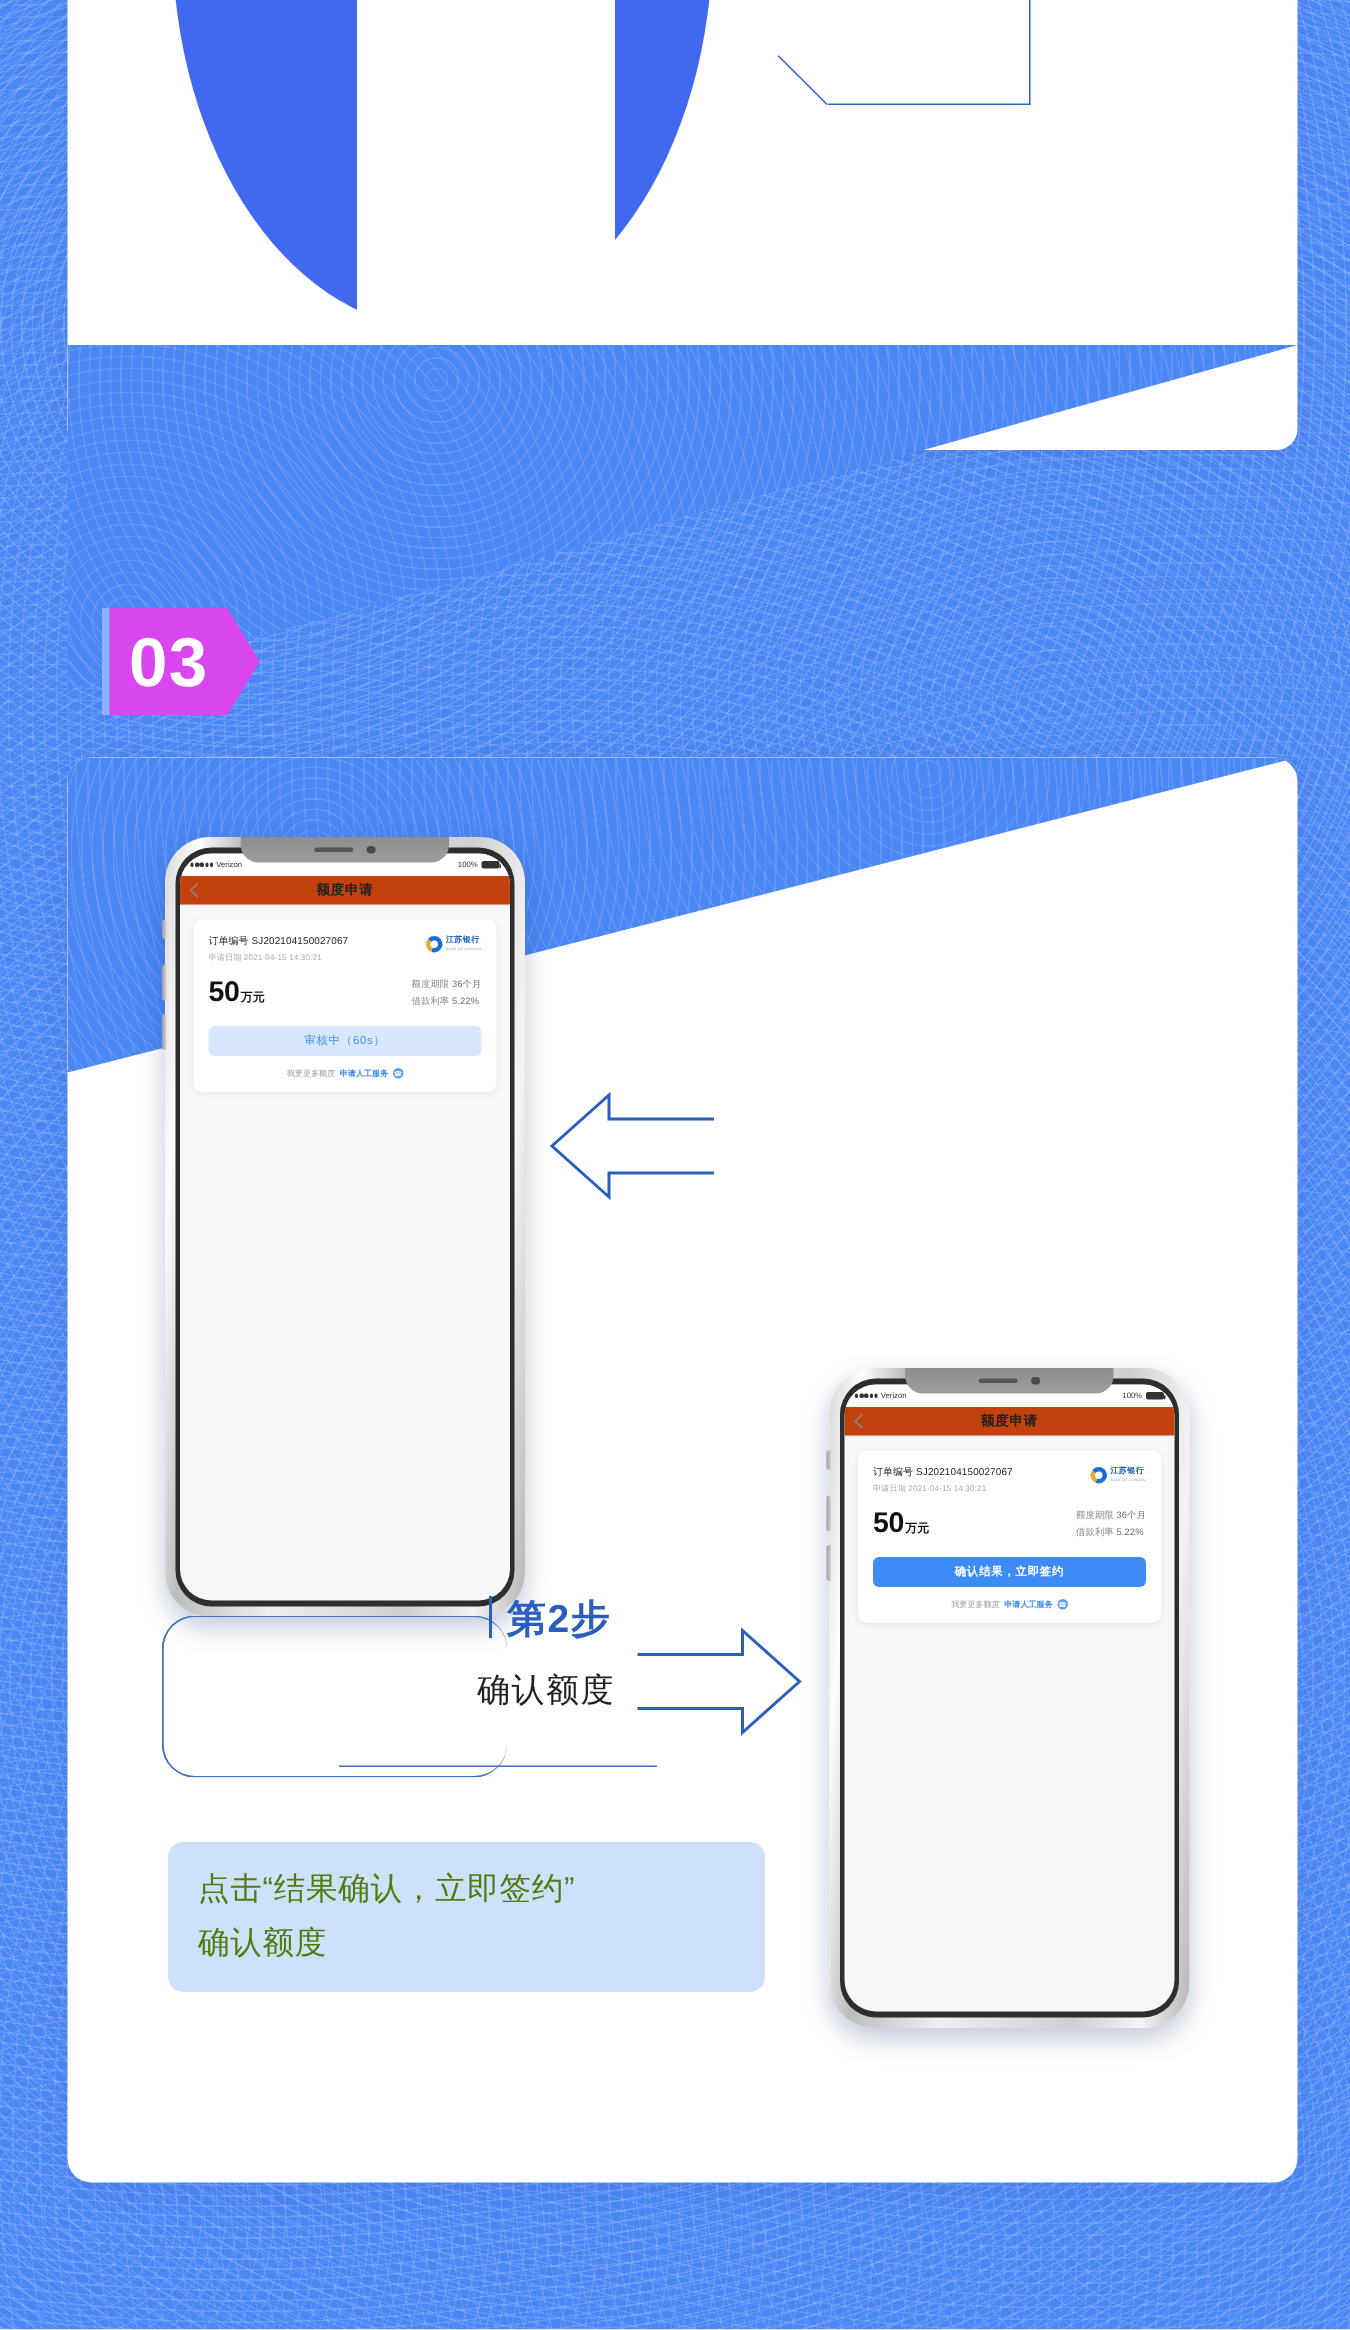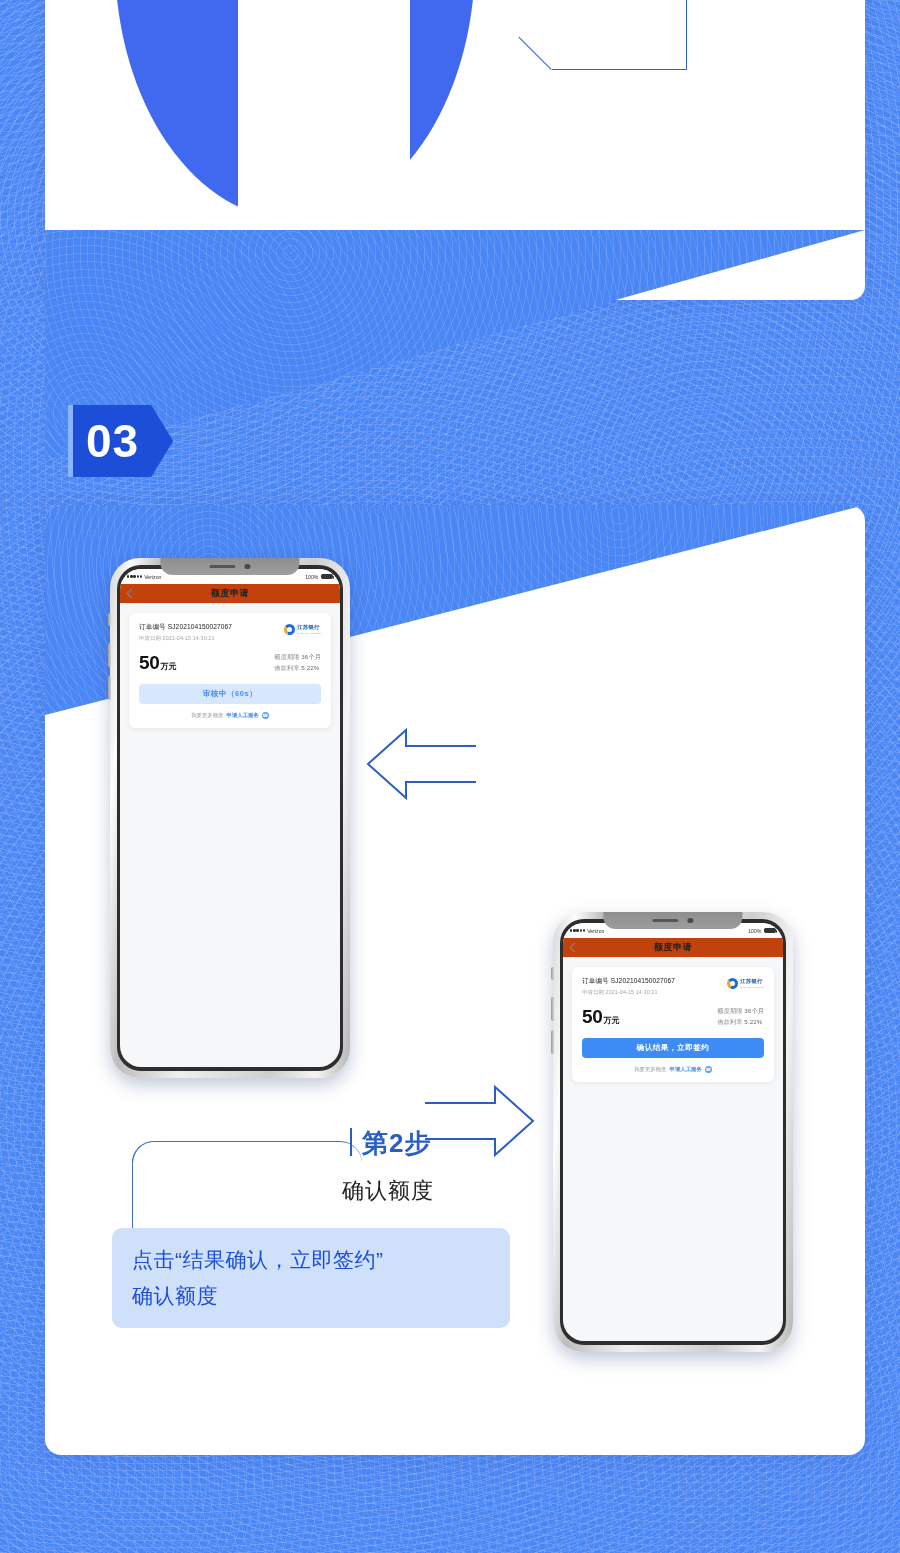--- a/index.html
+++ b/index.html
@@ -71,21 +71,21 @@
     position: absolute; inset: 0; opacity: .45;
     background-image:
       repeating-radial-gradient(circle at 30% 10%, rgba(255,255,255,.28) 0 1px, rgba(255,255,255,0) 1px 7px),
       repeating-radial-gradient(circle at 5% 80%, rgba(255,255,255,.25) 0 1px, rgba(255,255,255,0) 1px 8px);
   }
 
   
   .sec-badge {
     position: absolute; left: 68px; top: 405px;
     height: 72px; padding: 0 14px 0 18px;
-    background: #1d4ed8;
+    background: #d946ef;
     display: flex; align-items: center;
     clip-path: polygon(0 0, calc(100% - 22px) 0, 100% 50%, calc(100% - 22px) 100%, 0 100%);
     padding-right: 34px;
   }
   .sec-badge .bar {
     position: absolute; left: 0; top: 0; bottom: 0; width: 5px;
     background: #8ab4ff;
   }
   .sec-num {
     font-size: 46px; font-weight: 700; color: #fff;
@@ -212,32 +212,32 @@
     position: relative;
   }
   .logo .mark::after {
     content: ""; position: absolute; left: 3px; top: 3px;
     width: 5px; height: 5px; border-radius: 50%; background: #fff;
   }
   .logo .txt { display: flex; flex-direction: column; line-height: 1; }
   .logo .cn { font-size: 5.4px; color: #1a5fb4; font-weight: 700; letter-spacing: .2px; }
   .logo .en { font-size: 2.3px; color: #7ba0cc; letter-spacing: .2px; margin-top: 1px; }
 
-  .row-amount { display: flex; align-items: center; justify-content: space-between; margin-top: 9px; }
+  .row-amount { display: flex; align-items: flex-start; justify-content: space-between; margin-top: 9px; }
   .amount { display: flex; align-items: baseline; color: #111; }
   .amount .num { font-size: 19px; font-weight: 700; letter-spacing: -.3px; }
   .amount .unit { font-size: 8px; font-weight: 700; margin-left: 1px; }
   .meta { text-align: left; padding-bottom: 1px; }
   .meta div { font-size: 6.2px; color: #6b6b6b; line-height: 11px; letter-spacing: .1px; }
   .meta span.k { color: #8a8a8a; }
 
   .cta {
     margin-top: 10px; height: 20px; border-radius: 4px;
     display: flex; align-items: center; justify-content: center;
-    font-size: 7.6px; letter-spacing: .5px; font-weight: bold;
+    font-size: 7.6px; letter-spacing: .5px;
   }
   .cta.pending { background: #d7e7fd; color: #4a90f2; }
   .cta.confirm { background: #3d8bf5; color: #fff; font-weight: 700; }
 
   .row-foot {
     margin-top: 8px; display: flex; align-items: center; justify-content: center; gap: 3px;
     font-size: 5.4px; color: #9a9a9a;
   }
   .row-foot .lnk { color: #3d8bf5; font-weight: 700; }
   .row-foot .ic {
@@ -272,21 +272,21 @@
   .arrow svg { display: block; overflow: visible; }
 
   
   .notebox {
     position: absolute; left: 112px; top: 1228px;
     width: 398px; height: 100px;
     background: #cfe0fb; border-radius: 10px;
     padding: 14px 20px;
   }
   .notebox div {
-    font-size: 21px; color: #1d4ed8; line-height: 36px; letter-spacing: .5px;
+    font-size: 21px; color: #4d7c0f; line-height: 36px; letter-spacing: .5px;
   }
 </style>
 </head>
 <body>
 
 <div id="root">
 
   <div class="tex"></div>
 
   <div class="wedge-top"></div>
@@ -499,21 +499,21 @@
     </svg>
   </div>
 
 
   <div class="arrow" style="left:425px; top:1085px; width:110px; height:72px;">
     <svg width="110" height="72" viewBox="0 0 110 72">
       <path d="M0 18 H70 V2 L108 36 L70 70 V54 H0" fill="none" stroke="#2b5fbf" stroke-width="2" stroke-linejoin="miter"></path>
     </svg>
   </div>
 
-  <div class="callout" style="left:108px; top:1126px; width:340px; height:125px;margin-left:24px;">
+  <div class="callout" style="left:108px; top:1062px; width:340px; height:125px;">
     <div class="bracket" style="left:0px; top:15px; width:230px; height:108px;
                 border-right:none; border-bottom:none;"></div>
     <div class="bracket" style="left:0px; top:15px; width:230px; height:108px;
                 border-right:none; border-top:none; border-left:1.4px solid #3f6fbf;"></div>
     <div class="step-num" style="left:230px; top:0px;">第2步</div>
     <div class="tick" style="left:218px; top:2px;"></div>
     <div class="step-desc" style="left:210px; top:50px;">确认额度</div>
     <div style="position:absolute; left:118px; top:115px; width:212px; height:0; border-top:1.4px solid #3f6fbf;"></div>
   </div>
 

